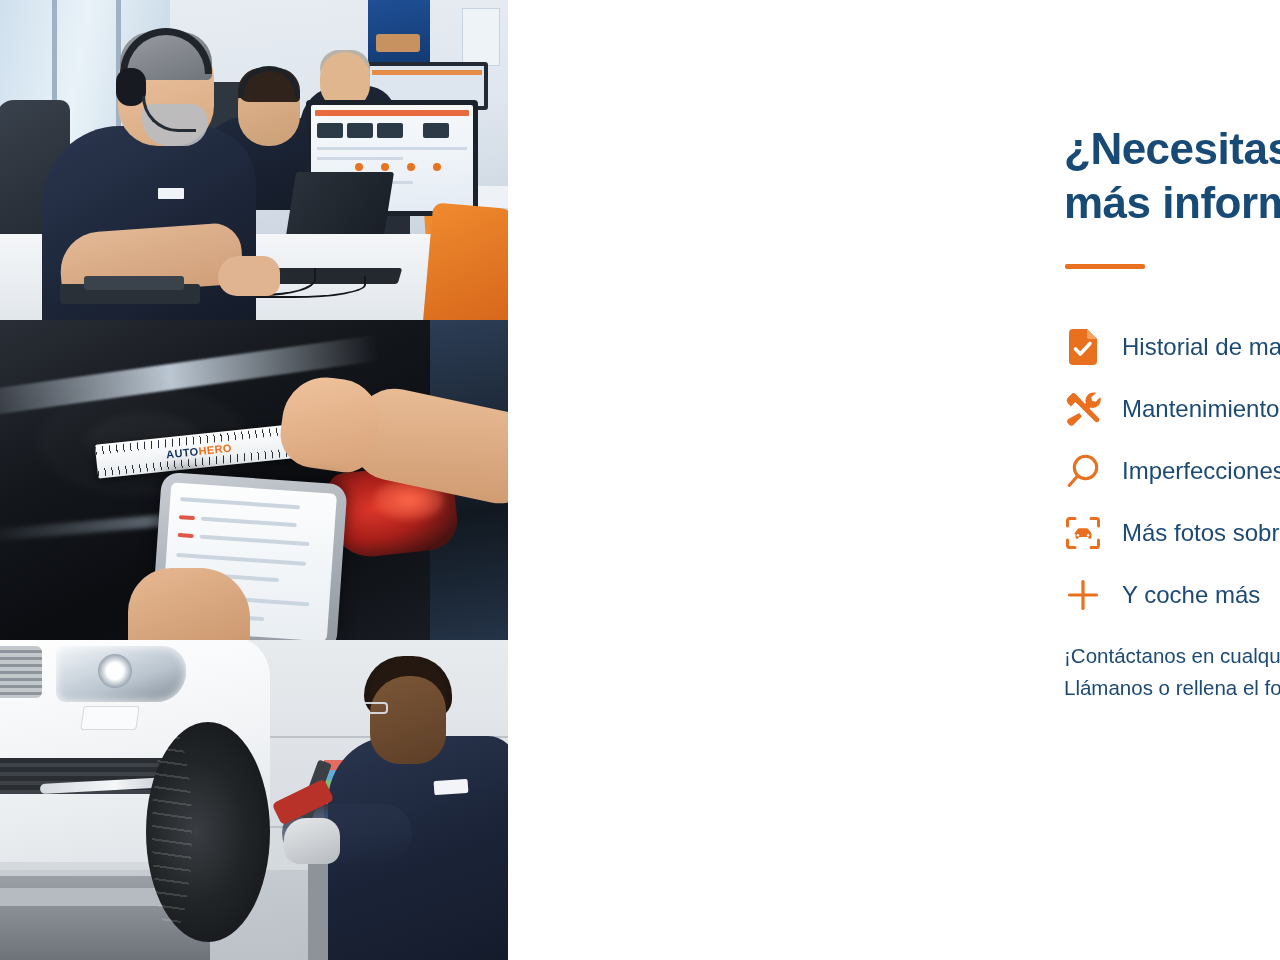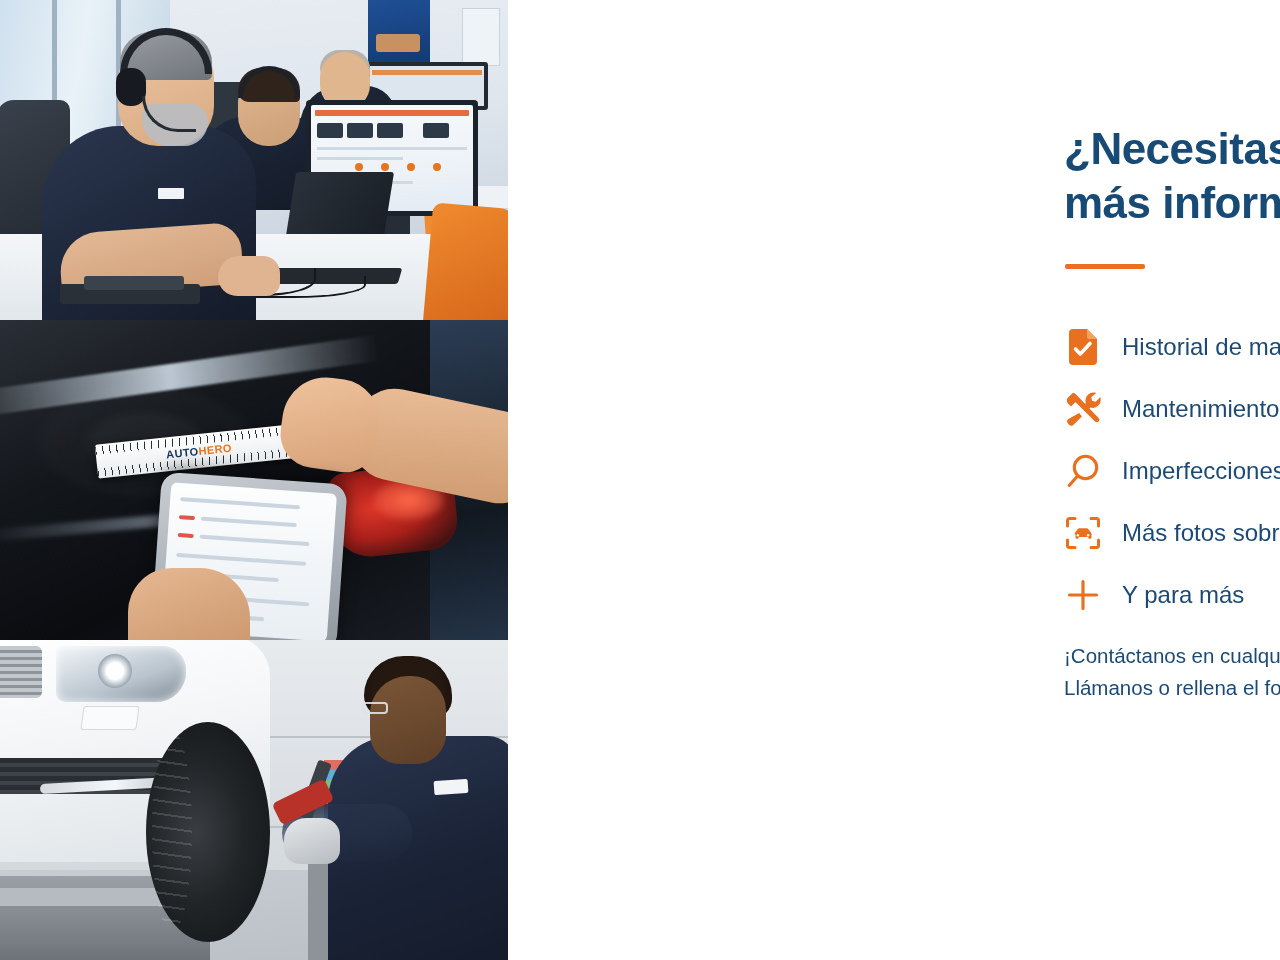--- a/index.html
+++ b/index.html
@@ -593,21 +593,21 @@
         </span>
         <span class="feature-label">Más fotos sobre el coche</span>
       </li>
 
       <li class="feature-item">
         <span class="feature-icon">
           <svg width="34" height="34" viewBox="0 0 34 34" aria-hidden="true">
             <path d="M17 3.5v27M3.5 17h27" stroke="#e8701e" stroke-width="3.2" stroke-linecap="round"></path>
           </svg>
         </span>
-        <span class="feature-label">Y para más</span>
+        <span class="feature-label">Y coche más</span>
       </li>
 
     </ul>
 
     <p class="paragraph">
       <span class="pl">¡Contáctanos en cualquier momento para más información!</span>
       <span class="pl">Llámanos o rellena el formulario de contacto.</span>
     </p>
 
   </div>

